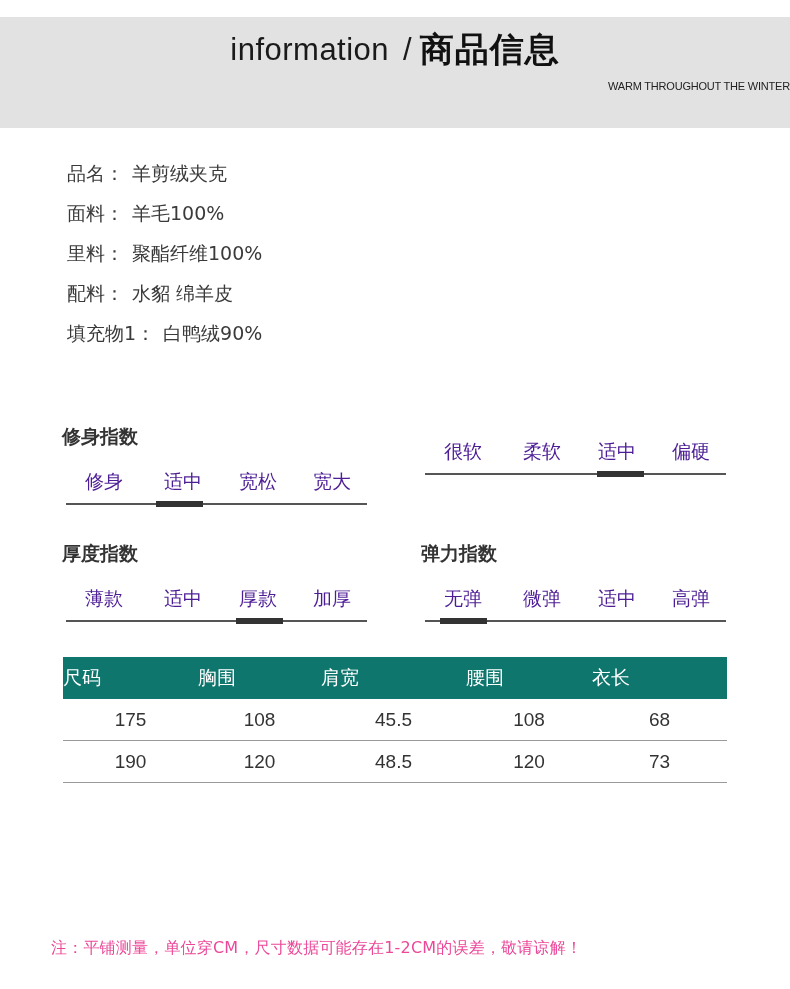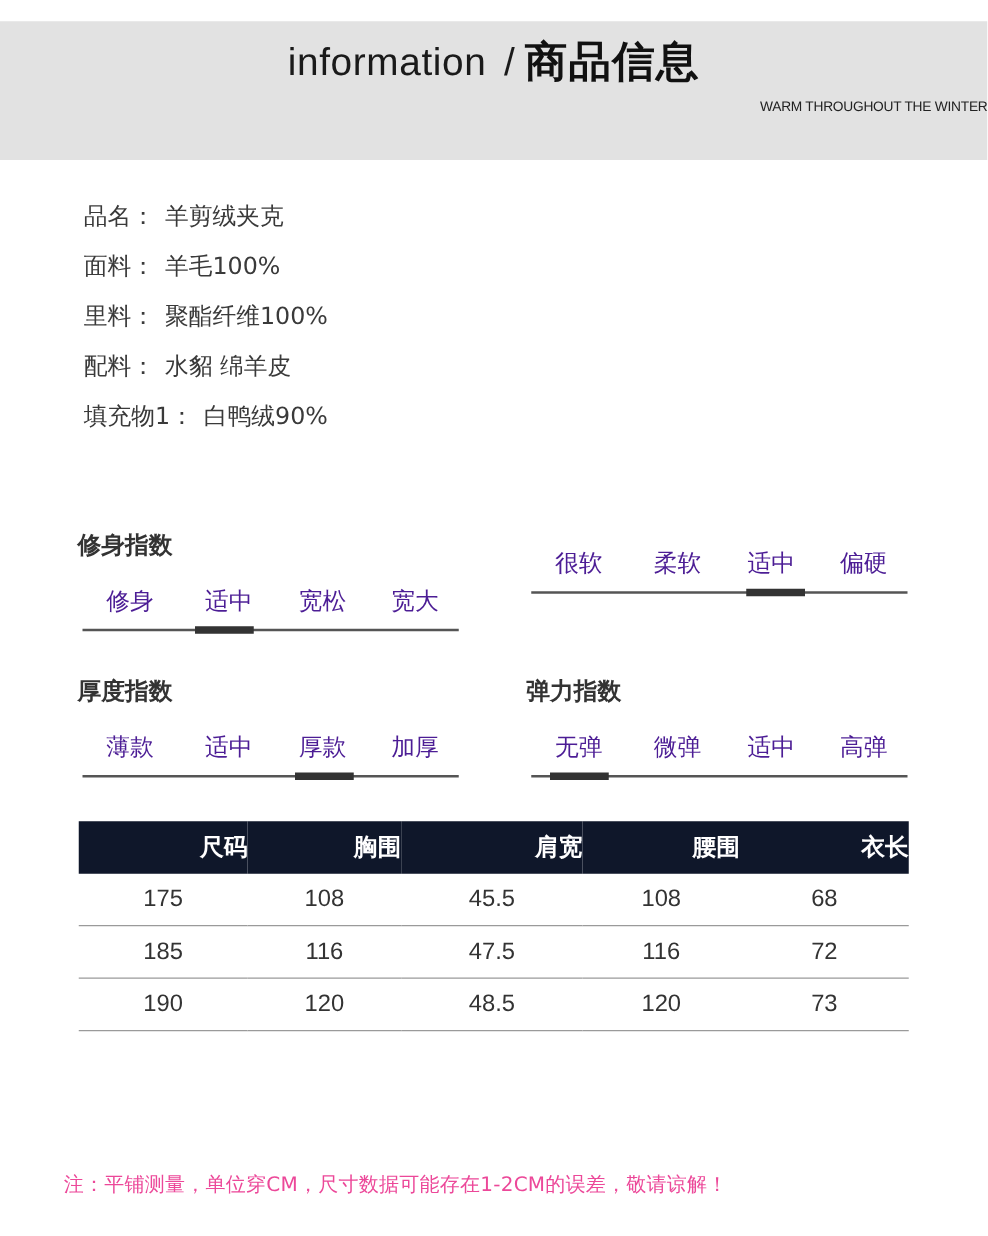--- a/index.html
+++ b/index.html
@@ -17,21 +17,21 @@
     .info-row .sep { margin-right: 8px; }
 
     .scale { position: absolute; width: 305px; }
     .scale-title { font-size: 19px; font-weight: bold; color: #333; height: 30px; line-height: 30px; }
     .scale-options { position: relative; height: 34px; margin-top: 16px; }
     .scale-opt { position: absolute; top: 0; width: 60px; text-align: center; font-size: 19px; color: #4c1d95; line-height: 28px; }
     .scale-line { position: absolute; left: 4px; right: 0; top: 36px; height: 2px; background: #555; }
     .scale-marker { position: absolute; top: 34px; width: 47px; height: 6px; background: #333; }
 
     .size-table { position: absolute; left: 63px; top: 657px; width: 664px; border-collapse: collapse; }
-    .size-table th { background: #0f172a; color: #fff; font-weight: bold; font-size: 19px; height: 42px; padding: 0; text-align: right; }
+    .size-table th { background: #0f766e; color: #fff; font-weight: normal; font-size: 19px; height: 42px; padding: 0; text-align: left; }
     .size-table td { font-family: "Liberation Sans", sans-serif; font-size: 19px; color: #333; height: 41px; padding: 0; text-align: center; border-bottom: 1px solid #9a9a9a; }
 
     .note { position: absolute; left: 51px; top: 938px; font-size: 16px; color: #ec4899; white-space: nowrap; letter-spacing: 0.2px; }
   </style>
 </head>
 <body>
 
 <div class="banner"></div>
 <div class="banner-title">
   <span class="en">information</span><span class="slash">/</span><span class="zh">商品信息</span>
@@ -105,27 +105,20 @@
   </thead>
   <tbody>
     <tr>
       <td>175</td>
       <td>108</td>
       <td>45.5</td>
       <td>108</td>
       <td>68</td>
     </tr>
     <tr>
-      <td>185</td>
-      <td>116</td>
-      <td>47.5</td>
-      <td>116</td>
-      <td>72</td>
-    </tr>
-    <tr>
       <td>190</td>
       <td>120</td>
       <td>48.5</td>
       <td>120</td>
       <td>73</td>
     </tr>
   </tbody>
 </table>
 
 <div class="note">注：平铺测量，单位穿CM，尺寸数据可能存在1-2CM的误差，敬请谅解！</div>

